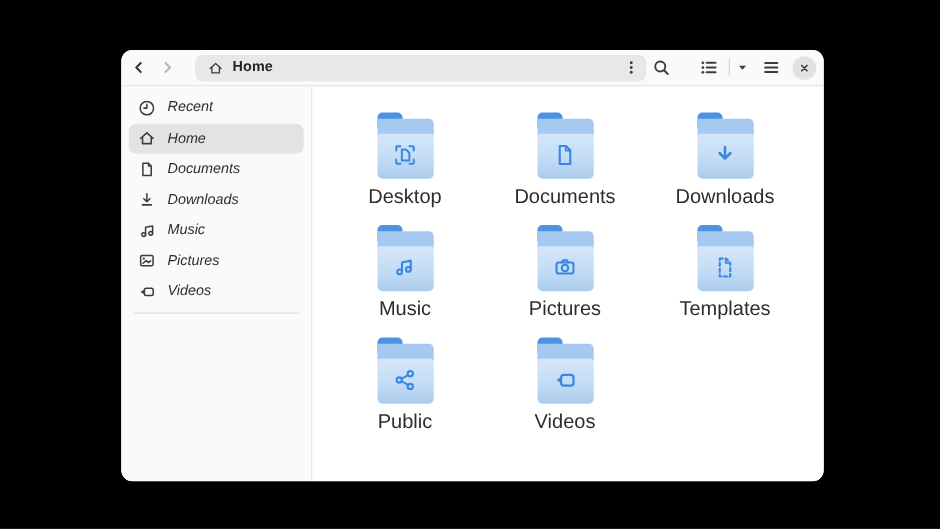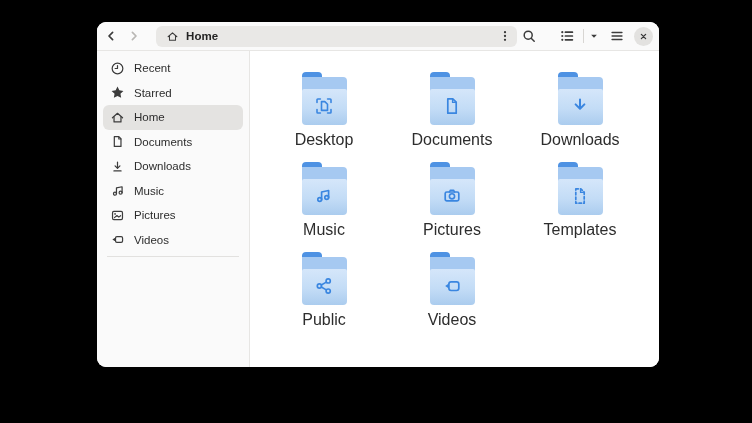--- a/index.html
+++ b/index.html
@@ -3,21 +3,21 @@
 <meta charset="utf-8">
 <style>
   html,body{margin:0;padding:0;}
   body{
     width:752px;height:423px;background:#000;overflow:hidden;
     font-family:"Liberation Sans","DejaVu Sans",sans-serif;
     -webkit-font-smoothing:antialiased;
   }
   .stage{position:relative;width:752px;height:423px;background:#000;}
   .window{
-    position:absolute;left:97px;top:22px;width:562px;height:345px;
+    position:absolute;left:97px;top:40px;width:562px;height:345px;
     background:var(--win-bg,#fff);border-radius:9px;overflow:hidden;
     box-shadow:0 10px 30px rgba(0,0,0,.55), 0 0 0 1px rgba(0,0,0,.35);
   }
   
   .headerbar{
     position:relative;height:28px;background:var(--chrome-bg,#fafafa);
     border-bottom:1px solid var(--divider,#e7e6e4);
   }
   .hbtn{
     position:absolute;top:3px;height:22px;border:none;background:transparent;
@@ -44,21 +44,21 @@
   .vsep{position:absolute;left:486px;top:7px;width:1px;height:14px;background:#d8d6d3;}
   
   .wbody{display:flex;height:316px;}
   .sidebar{
     width:152px;background:var(--chrome-bg,#fafafa);
     border-right:1px solid var(--divider,#e7e6e4);
     padding-top:5px;box-sizing:content-box;flex:none;
   }
   .srow{
     height:24.5px;margin:0 6px;border-radius:6px;display:flex;align-items:center;
-    gap:9px;padding-left:7px;cursor:pointer;
+    gap:9px;padding-left:7px;cursor:pointer;font-style:italic;
   }
   .srow.selected{background:var(--selected-bg,#e4e3e1);}
   .slabel{font-size:11.5px;color:#2d2d2d;white-space:nowrap;}
   .ssep{height:1px;background:#e2e1df;margin:4px 10px;border:none;}
   .content{flex:1;background:#fff;padding:14px 0 0 10px;box-sizing:border-box;}
   .grid{display:grid;grid-template-columns:repeat(3,128px);grid-auto-rows:90px;}
   .cell{display:flex;flex-direction:column;align-items:center;cursor:pointer;}
   .flabel{margin-top:6px;font-size:16px;color:#2d2d2d;}
   
   .folder{position:relative;width:45px;height:53px;margin-top:7px;}
@@ -165,28 +165,20 @@
         <div>
             <div class="srow">
               <span class="icon ">
                 <svg width="15" height="15" viewBox="0 0 16 16">
                   <circle cx="8" cy="8" r="5.7" stroke="currentColor" fill="none" stroke-linecap="round" stroke-linejoin="round" stroke-width="1.3"></circle>
                   <path d="M8 4.8V8H5.5" stroke="currentColor" fill="none" stroke-linecap="round" stroke-linejoin="round" stroke-width="1.3"></path>
                 </svg>
               </span>
               <span class="slabel">Recent</span>
             </div>
-            <div class="srow">
-              <span class="icon ">
-                <svg width="15" height="15" viewBox="0 0 16 16">
-                  <path d="M8 1.7l1.95 4 4.35.6-3.15 3.05.75 4.35L8 11.65l-3.9 2.05.75-4.35L1.7 6.3l4.35-.6z" fill="currentColor"></path>
-                </svg>
-              </span>
-              <span class="slabel">Starred</span>
-            </div>
             <div class="srow selected">
               <span class="icon ">
                 <svg width="15" height="15" viewBox="0 0 16 16">
                   <path d="M2.6 8.3 8 3.5l5.4 4.8" stroke="currentColor" fill="none" stroke-linecap="round" stroke-linejoin="round" stroke-width="1.3"></path>
                   <path d="M4.3 7.4v5.3h7.4V7.4" stroke="currentColor" fill="none" stroke-linecap="round" stroke-linejoin="round" stroke-width="1.3"></path>
                 </svg>
               </span>
               <span class="slabel">Home</span>
             </div>
             <div class="srow">

